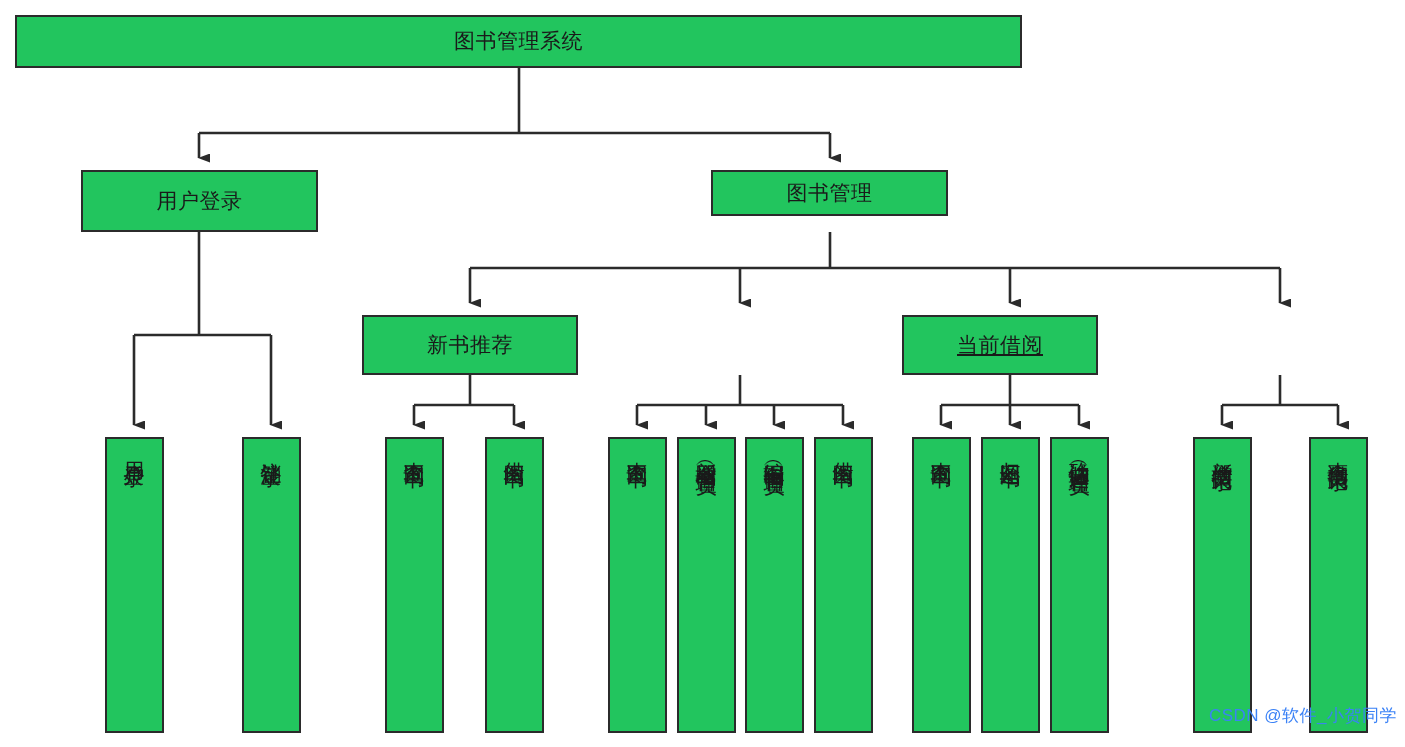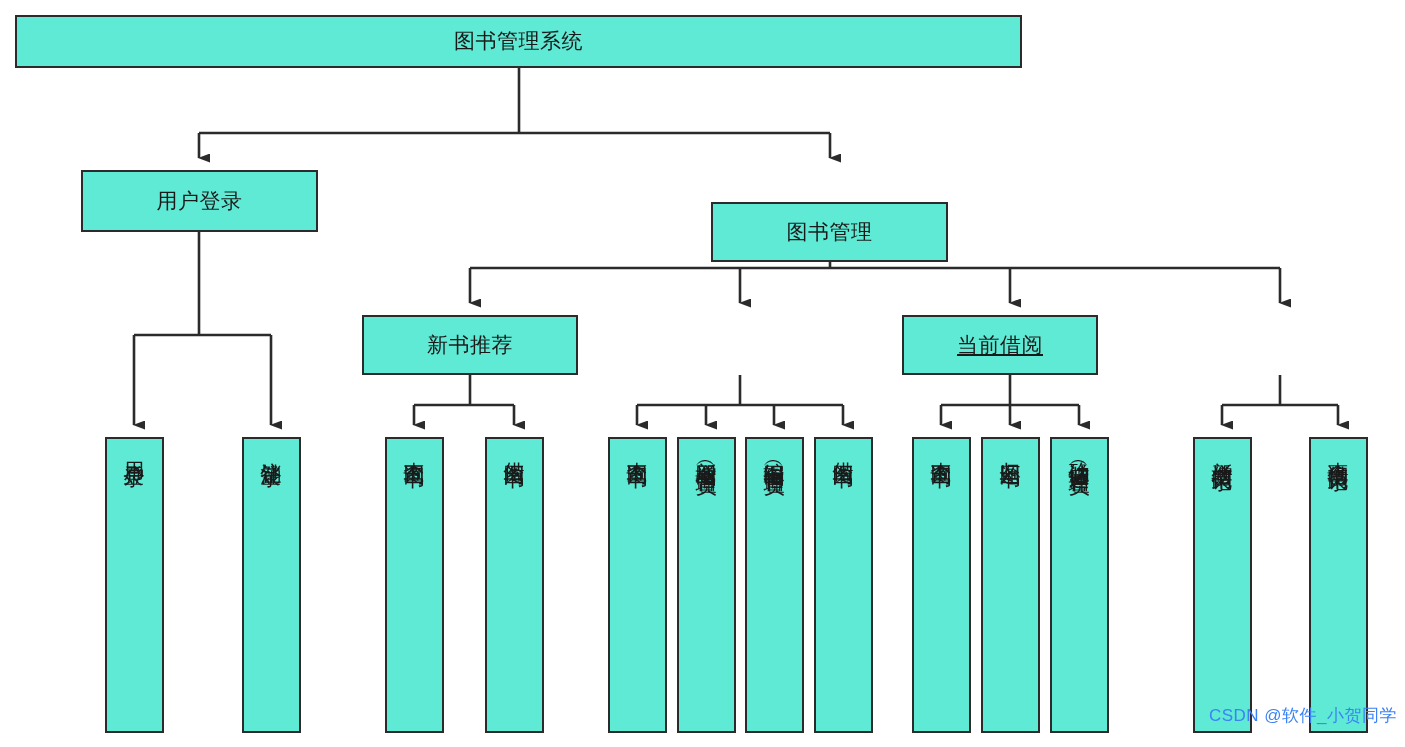--- a/index.html
+++ b/index.html
@@ -22,21 +22,21 @@
     position: absolute;
     left: 0;
     top: 0;
     width: 1405px;
     height: 747px;
   }
   .node {
     position: absolute;
     box-sizing: border-box;
     border: 2px solid #2b2b2b;
-    background: #5eead4;
+    background: #22c55e;
     display: flex;
     align-items: center;
     justify-content: center;
     color: #1a1a1a;
     z-index: 2;
   }
   .node-label {
     display: block;
     text-align: center;
     line-height: 1.18;
@@ -126,21 +126,21 @@
     </g>
   </svg>
 
   <div class="node horizontal" style="left:15px; top:15px; width:1007px; height:53px;">
     <span class="node-label">图书管理系统</span>
   </div>
 
   <div class="node horizontal" style="left:81px; top:170px; width:237px; height:62px;">
     <span class="node-label">用户登录</span>
   </div>
-  <div class="node horizontal" style="left:711px; top:170px; width:237px; height:60px;margin-top:32px;">
+  <div class="node horizontal" style="left:711px; top:170px; width:237px; height:46px;">
     <span class="node-label">图书管理</span>
   </div>
 
   <div class="node horizontal" style="left:362px; top:315px; width:216px; height:60px;">
     <span class="node-label">新书推荐</span>
   </div>
   <div class="node horizontal" style="left:902px; top:315px; width:196px; height:60px;text-decoration:underline;">
     <span class="node-label">当前借阅</span>
   </div>
 

